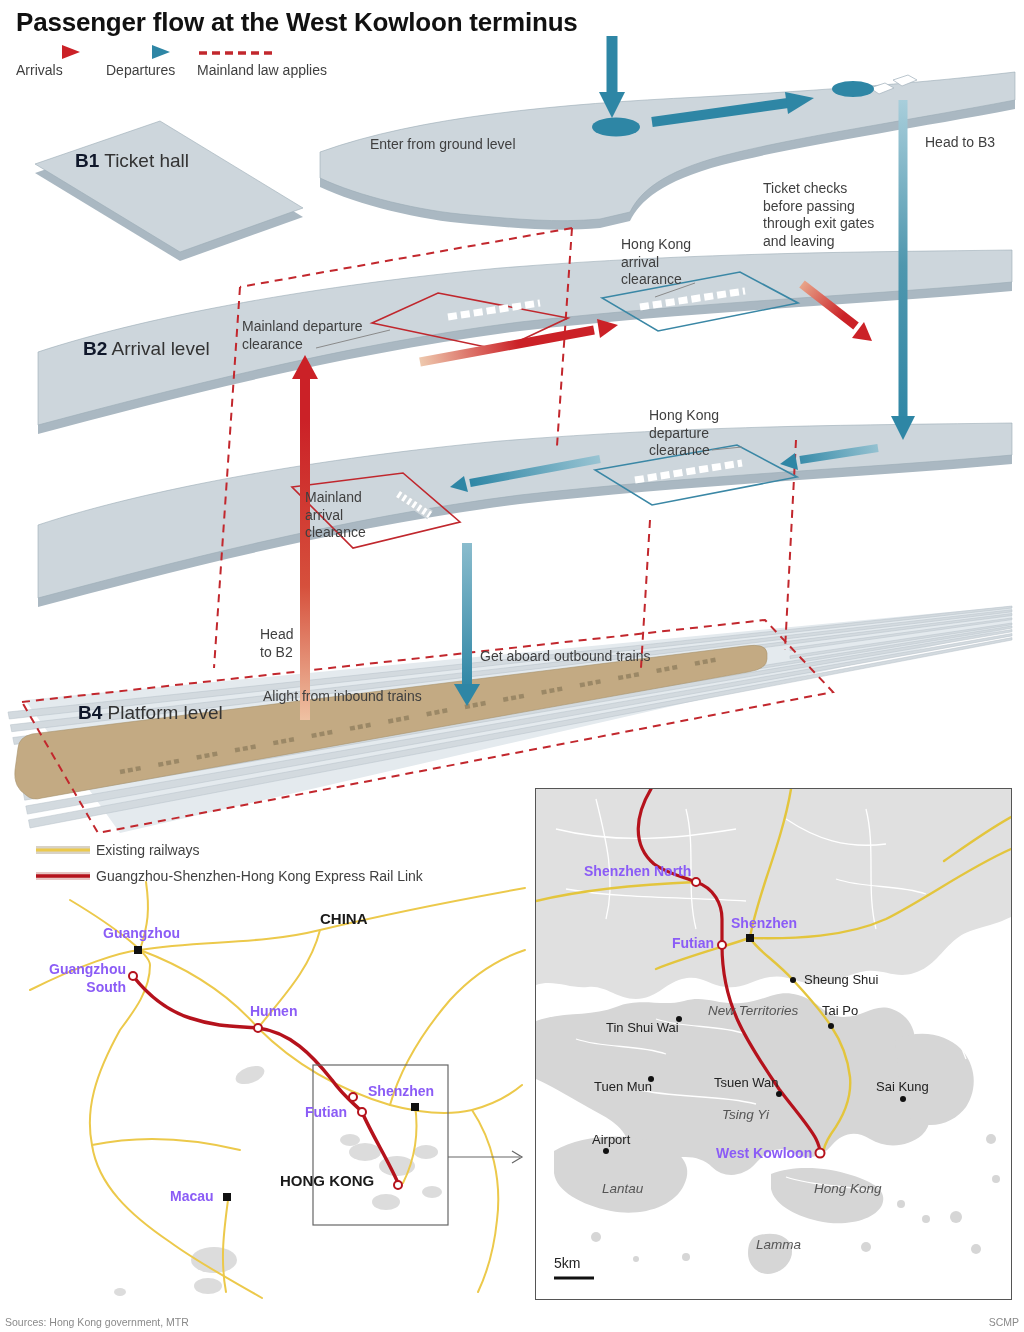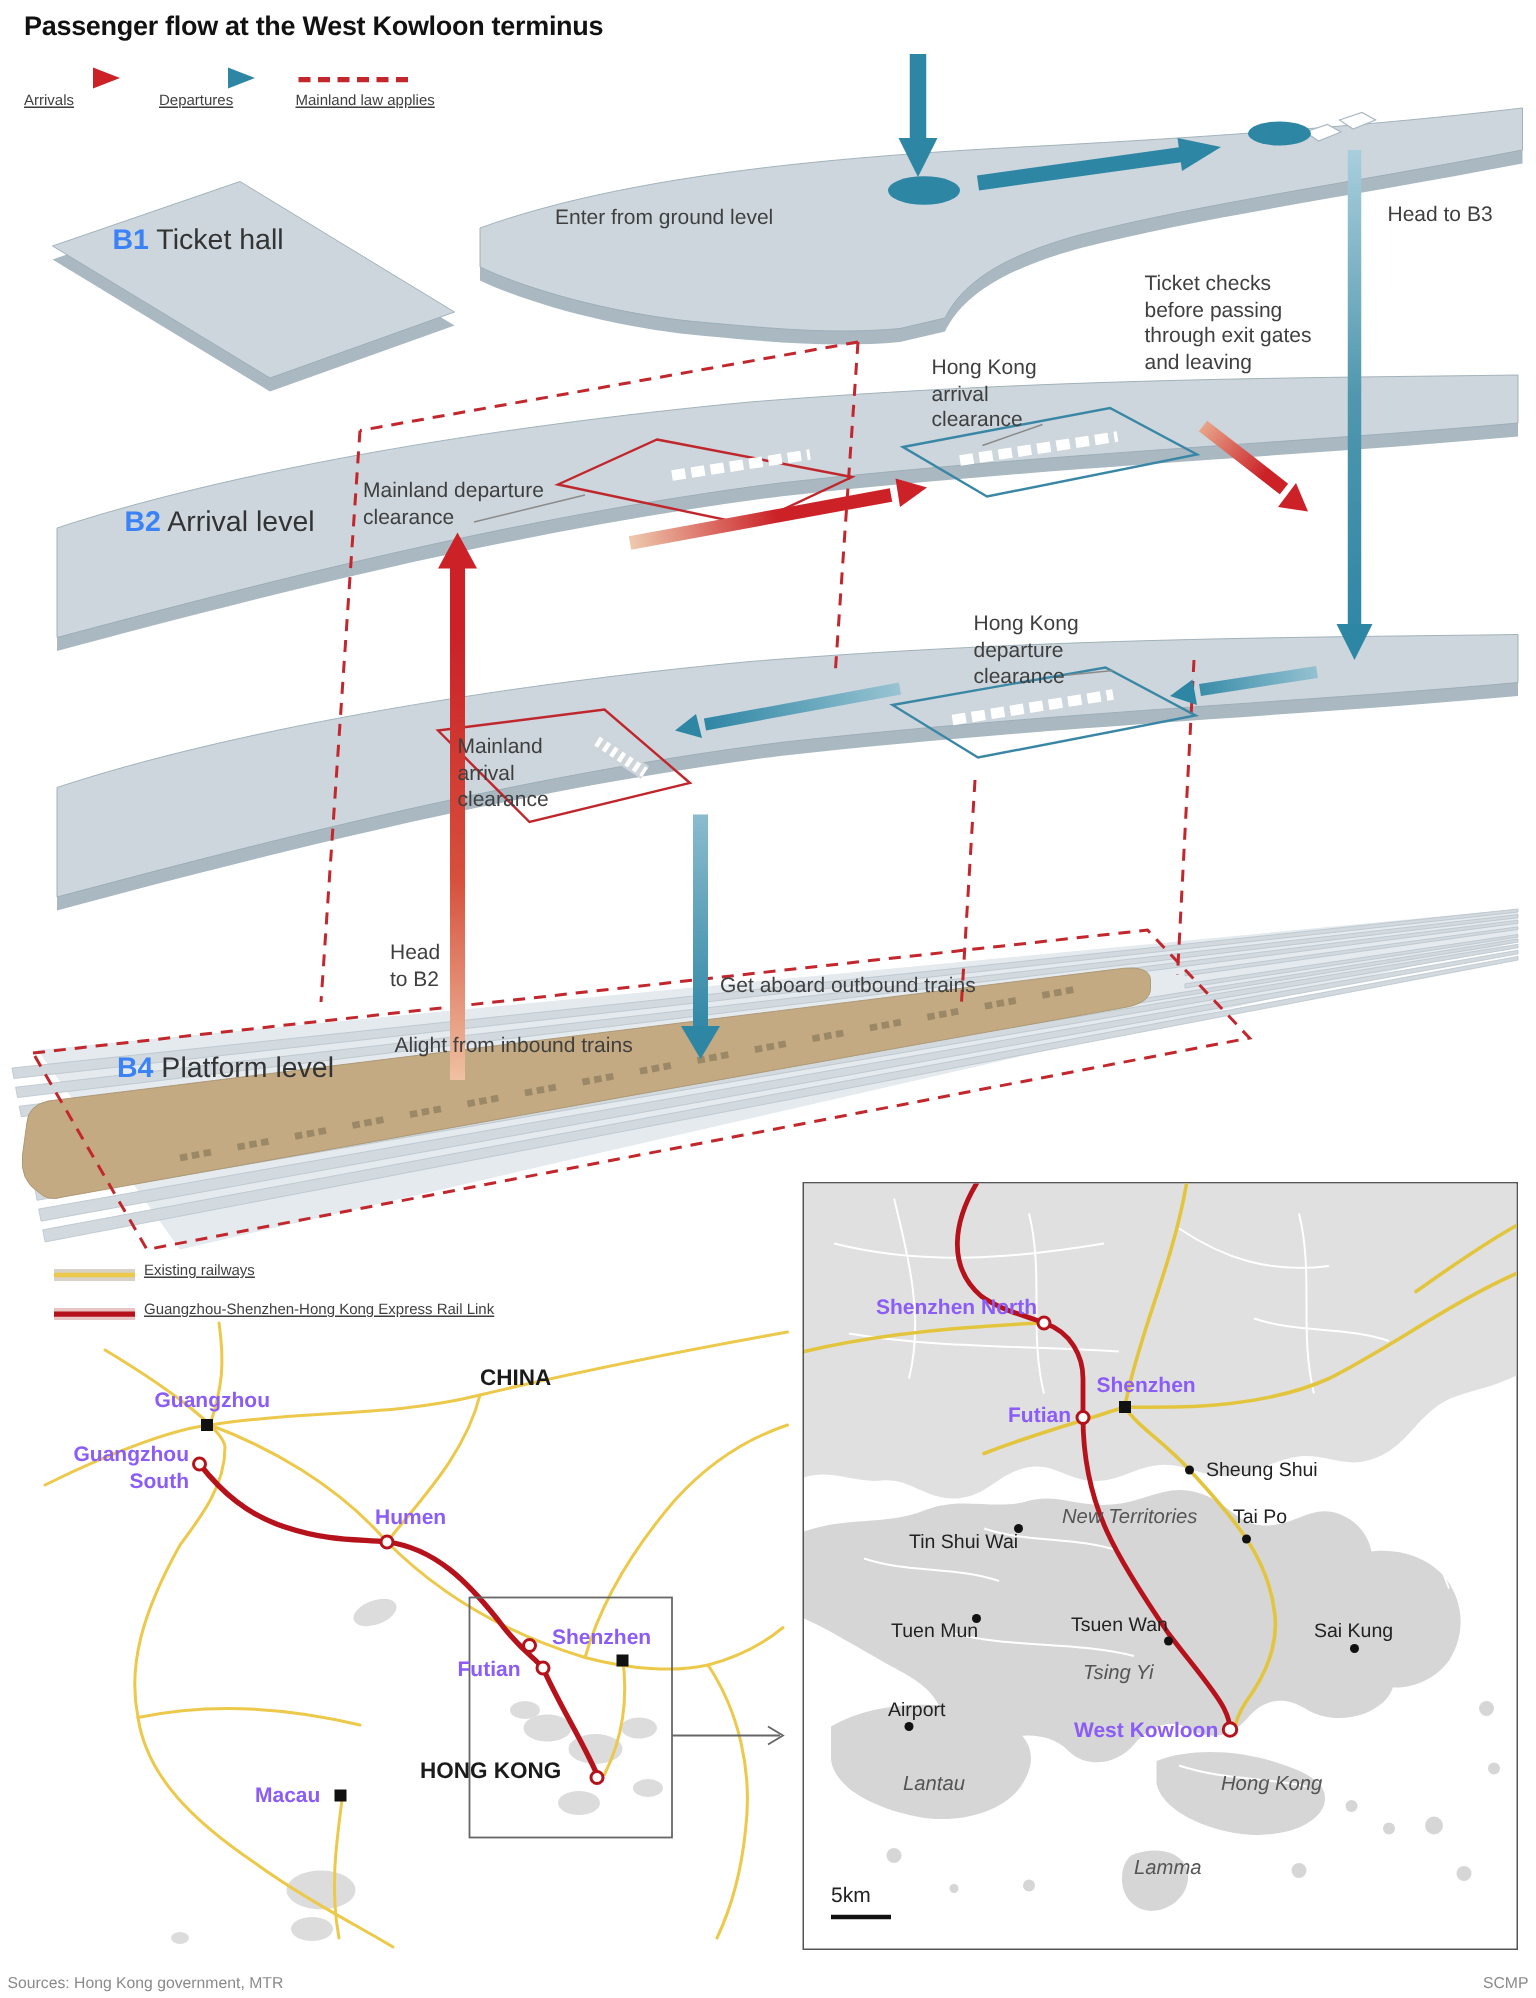--- a/index.html
+++ b/index.html
@@ -1,23 +1,23 @@
 <!DOCTYPE html>
 <html><head>
 <meta charset="utf-8">
 <style>
   html,body{margin:0;padding:0;background:#fff;}
   .poster{position:relative;width:1024px;height:1332px;background:#fff;overflow:hidden;
           font-family:"Liberation Sans",sans-serif;}
   .abs{position:absolute;}
-  .title{position:absolute;left:16px;top:7px;font-size:18px;font-weight:bold;color:#111;letter-spacing:-0.2px;}
+  .title{position:absolute;left:16px;top:7px;font-size:26px;font-weight:bold;color:#111;letter-spacing:-0.2px;}
   .lbl{position:absolute;font-size:14px;line-height:1.25;color:#3f3f3f;}
-  .leg-lbl{position:absolute;font-size:10px;color:#3f3f3f;text-decoration:underline;}
+  .leg-lbl{position:absolute;font-size:14px;color:#3f3f3f;}
   .lvl{position:absolute;font-size:19px;color:#333;white-space:nowrap;}
-  .lvl b{color:#3b82f6;}
+  .lvl b{color:#0f172a;}
   .lvl.wrap{white-space:normal;}
   .map-region{position:absolute;font-size:15px;font-weight:bold;color:#1a1a1a;}
   .map-city{position:absolute;font-size:14px;font-weight:bold;color:#8b5cf6;white-space:nowrap;}
   .map-town{position:absolute;font-size:13px;font-weight:normal;color:#222;white-space:nowrap;}
   .map-geo{position:absolute;font-size:13.5px;font-style:italic;color:#555;white-space:nowrap;}
   .src{position:absolute;font-size:10.5px;color:#8a8a8a;}
   .inset{position:absolute;left:535px;top:788px;width:475px;height:510px;border:1.5px solid #555;background:#fff;}
   svg{display:block;}
 </style>
 </head>

